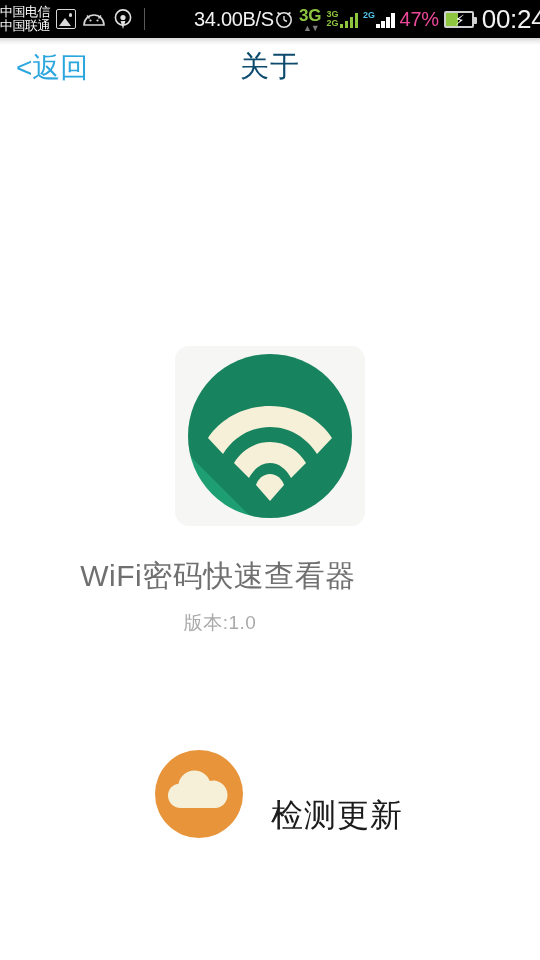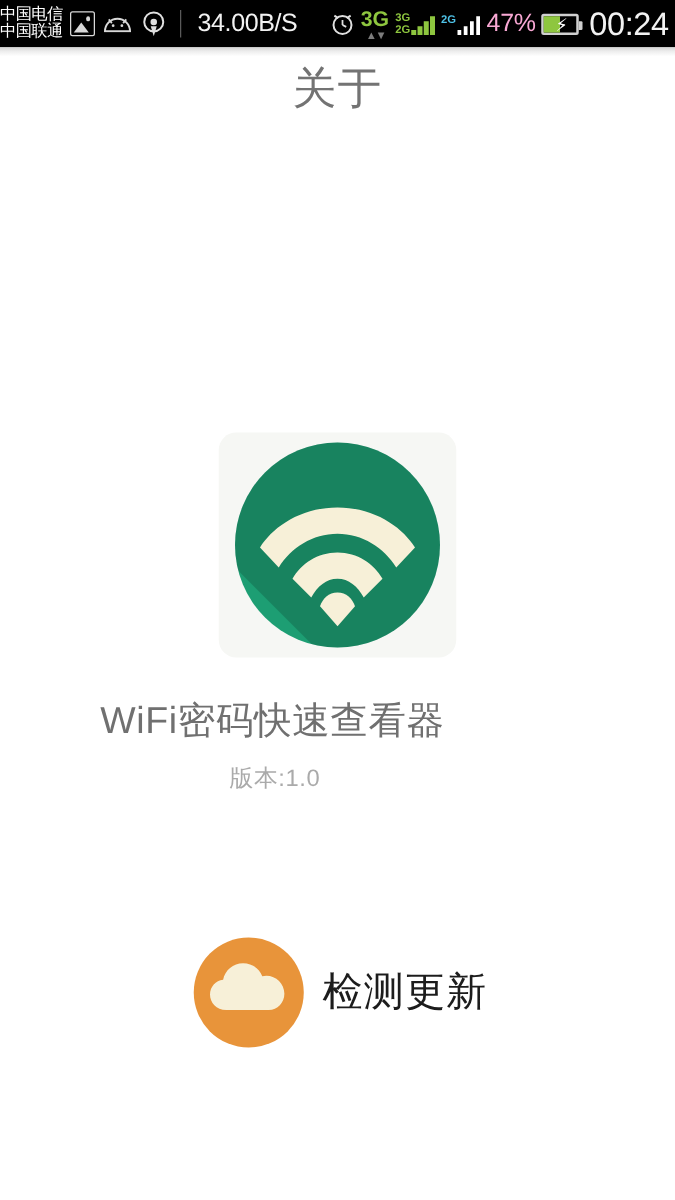--- a/index.html
+++ b/index.html
@@ -77,20 +77,21 @@
     width: 1px;
     height: 22px;
     background: #5a5a5a;
     margin: 0 7px 0 4px;
   }
   .netspeed {
     font-size: 20px;
     color: #f2f2f2;
     letter-spacing: -0.3px;
     white-space: nowrap;
+    margin-left: 36px;
   }
 
   .sb-right {
     margin-left: auto;
     display: flex;
     align-items: center;
     gap: 5px;
     padding-right: 5px;
     flex: 0 0 auto;
   }
@@ -133,21 +134,21 @@
     margin-bottom: 1px;
   }
   .bars { display: flex; align-items: flex-end; gap: 1.5px; height: 17px; }
   .bars i { display:block; width: 3.5px; background: #ffffff; }
   .bars.green i { background: #8ec63f; }
   .bars i:nth-child(1){ height: 4px; }
   .bars i:nth-child(2){ height: 7px; }
   .bars i:nth-child(3){ height: 11px; }
   .bars i:nth-child(4){ height: 15px; }
 
-  .battpct { font-size: 20px; color: #f9a8d4; letter-spacing: -0.3px; }
+  .battpct { font-size: 20px; color: #ec4899; letter-spacing: -0.3px; }
   .battery {
     width: 30px; height: 17px;
     border: 2px solid #d0d0d0;
     border-radius: 2px;
     position: relative;
     display: flex;
     align-items: center;
   }
   .battery::after {
     content: "";
@@ -196,22 +197,22 @@
     color: #2ba6de;
     letter-spacing: 0px;
     cursor: pointer;
     padding: 3px 6px;
   }
   .page-title {
     position: absolute;
     left: 0; right: 0;
     top: 9px;
     text-align: center;
-    font-size: 35px;
-    color: #737373;
+    font-size: 29px;
+    color: #0c4a6e;
     letter-spacing: 1px;
   }
 
   
   .main {
     position: relative;
     width: 436px;
     height: 862px;
     background: #ffffff;
   }
@@ -263,22 +264,22 @@
     font-size: 19px;
     color: #aaaaaa;
     letter-spacing: 0.5px;
   }
 
   .update-btn {
     position: absolute;
     left: 155px;
     top: 652px;
     display: flex;
-    align-items: center;
-    gap: 15px;
+    align-items: flex-end;
+    gap: 28px;
     cursor: pointer;
   }
   .cloud-badge {
     position: relative;
     width: 88px; height: 88px;
     border-radius: 50%;
     background: #e8943a;
     overflow: hidden;
     flex: 0 0 auto;
   }
@@ -380,20 +381,21 @@
     <span class="battpct">47%</span>
     <span class="battery">
       <span class="fill" style="width: 47%;"></span>
       <span class="bolt">⚡</span>
     </span>
     <span class="clock">00:24</span>
   </div>
 </div>
 
 <div class="header">
+  <div class="back-btn">&lt;返回</div>
   <div class="page-title">关于</div>
 </div>
 
 <div class="main">
 
   <div class="app-icon">
     <div class="disc"></div>
     <svg class="wifi" width="164" height="164" viewBox="0 0 164 164">
       <path d="M82 52 C52 52 30 68 20 84 L35 100 C45 84 62 73 82 73 C102 73 119 84 129 100 L144 84 C134 68 112 52 82 52 Z" fill="#f7f0d8"></path>
       <path d="M82 88 C66 88 53 97 46 109 L61 124 C66 115 73 109 82 109 C91 109 98 115 103 124 L118 109 C111 97 98 88 82 88 Z" fill="#f7f0d8"></path>

